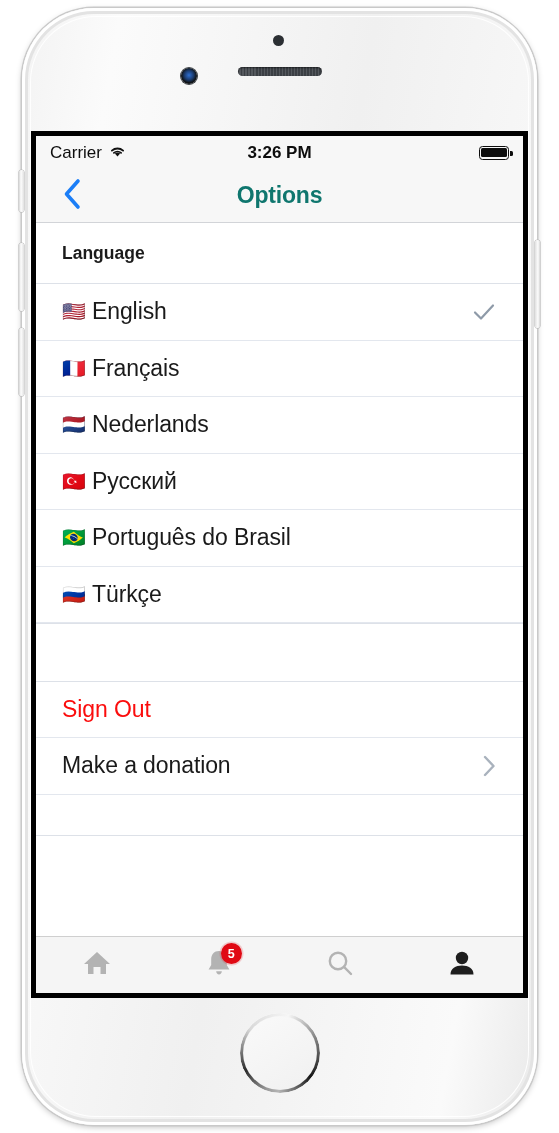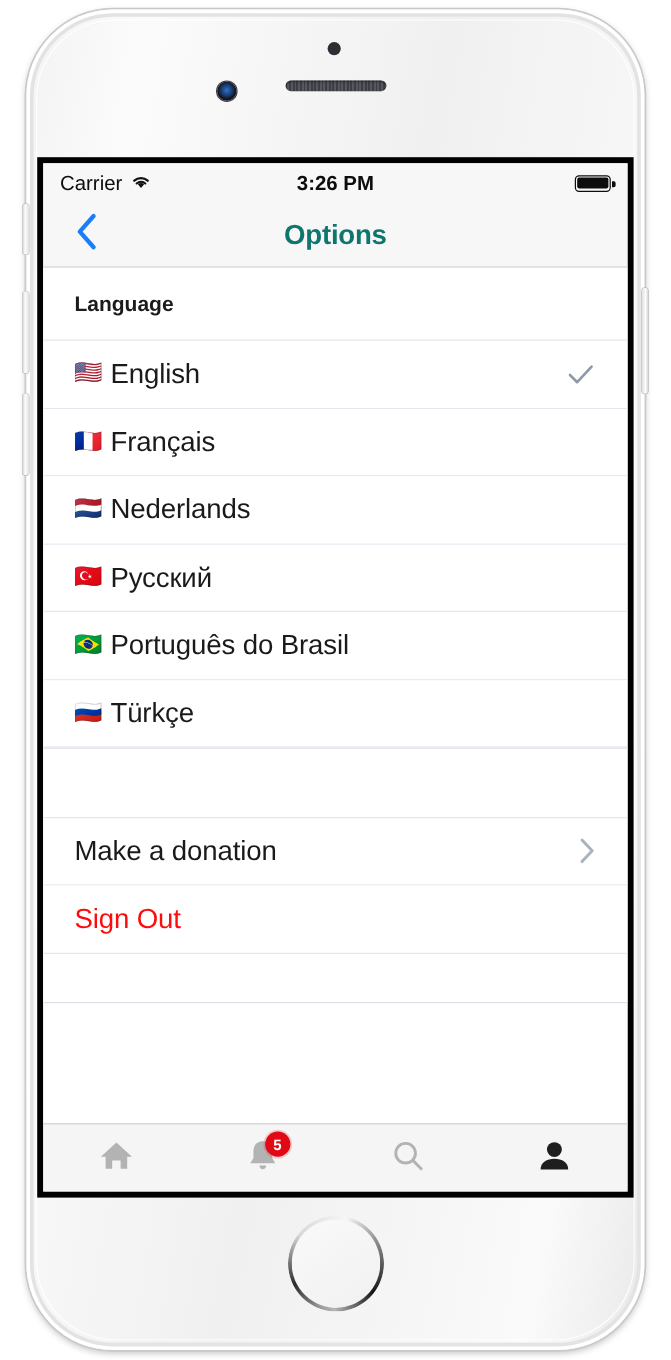--- a/index.html
+++ b/index.html
@@ -382,35 +382,35 @@
 
       <div class="row">
         <span class="flag">🇷🇺</span>
         <span class="row-label">Türkçe</span>
         <span class="spacer"></span>
       </div>
 
       <div class="row-empty"></div>
 
 
+      <div class="row row-signout">
+        <span class="row-label">Sign Out</span>
+        <span class="spacer"></span>
+      </div>
+
       <div class="row">
         <span class="row-label">Make a donation</span>
         <span class="spacer"></span>
         <span class="chev-right">
           <svg width="15" height="24" viewBox="0 0 15 24">
             <path d="M3 3 L11.5 12 L3 21" stroke="#a9b2bd" stroke-width="2.4" fill="none" stroke-linecap="round" stroke-linejoin="round"></path>
           </svg>
         </span>
       </div>
 
-      <div class="row row-signout">
-        <span class="row-label">Sign Out</span>
-        <span class="spacer"></span>
-      </div>
-
       <div class="row-empty-last"></div>
     </div>
 
     <div class="tabbar">
 
       <div class="tab">
         <span>
           <svg width="30" height="30" viewBox="0 0 30 30">
             <path d="M15 4 L28 16 L24 16 L24 26 L18.5 26 L18.5 19 L11.5 19 L11.5 26 L6 26 L6 16 L2 16 Z" fill="#b3b3b3"></path>
           </svg>

